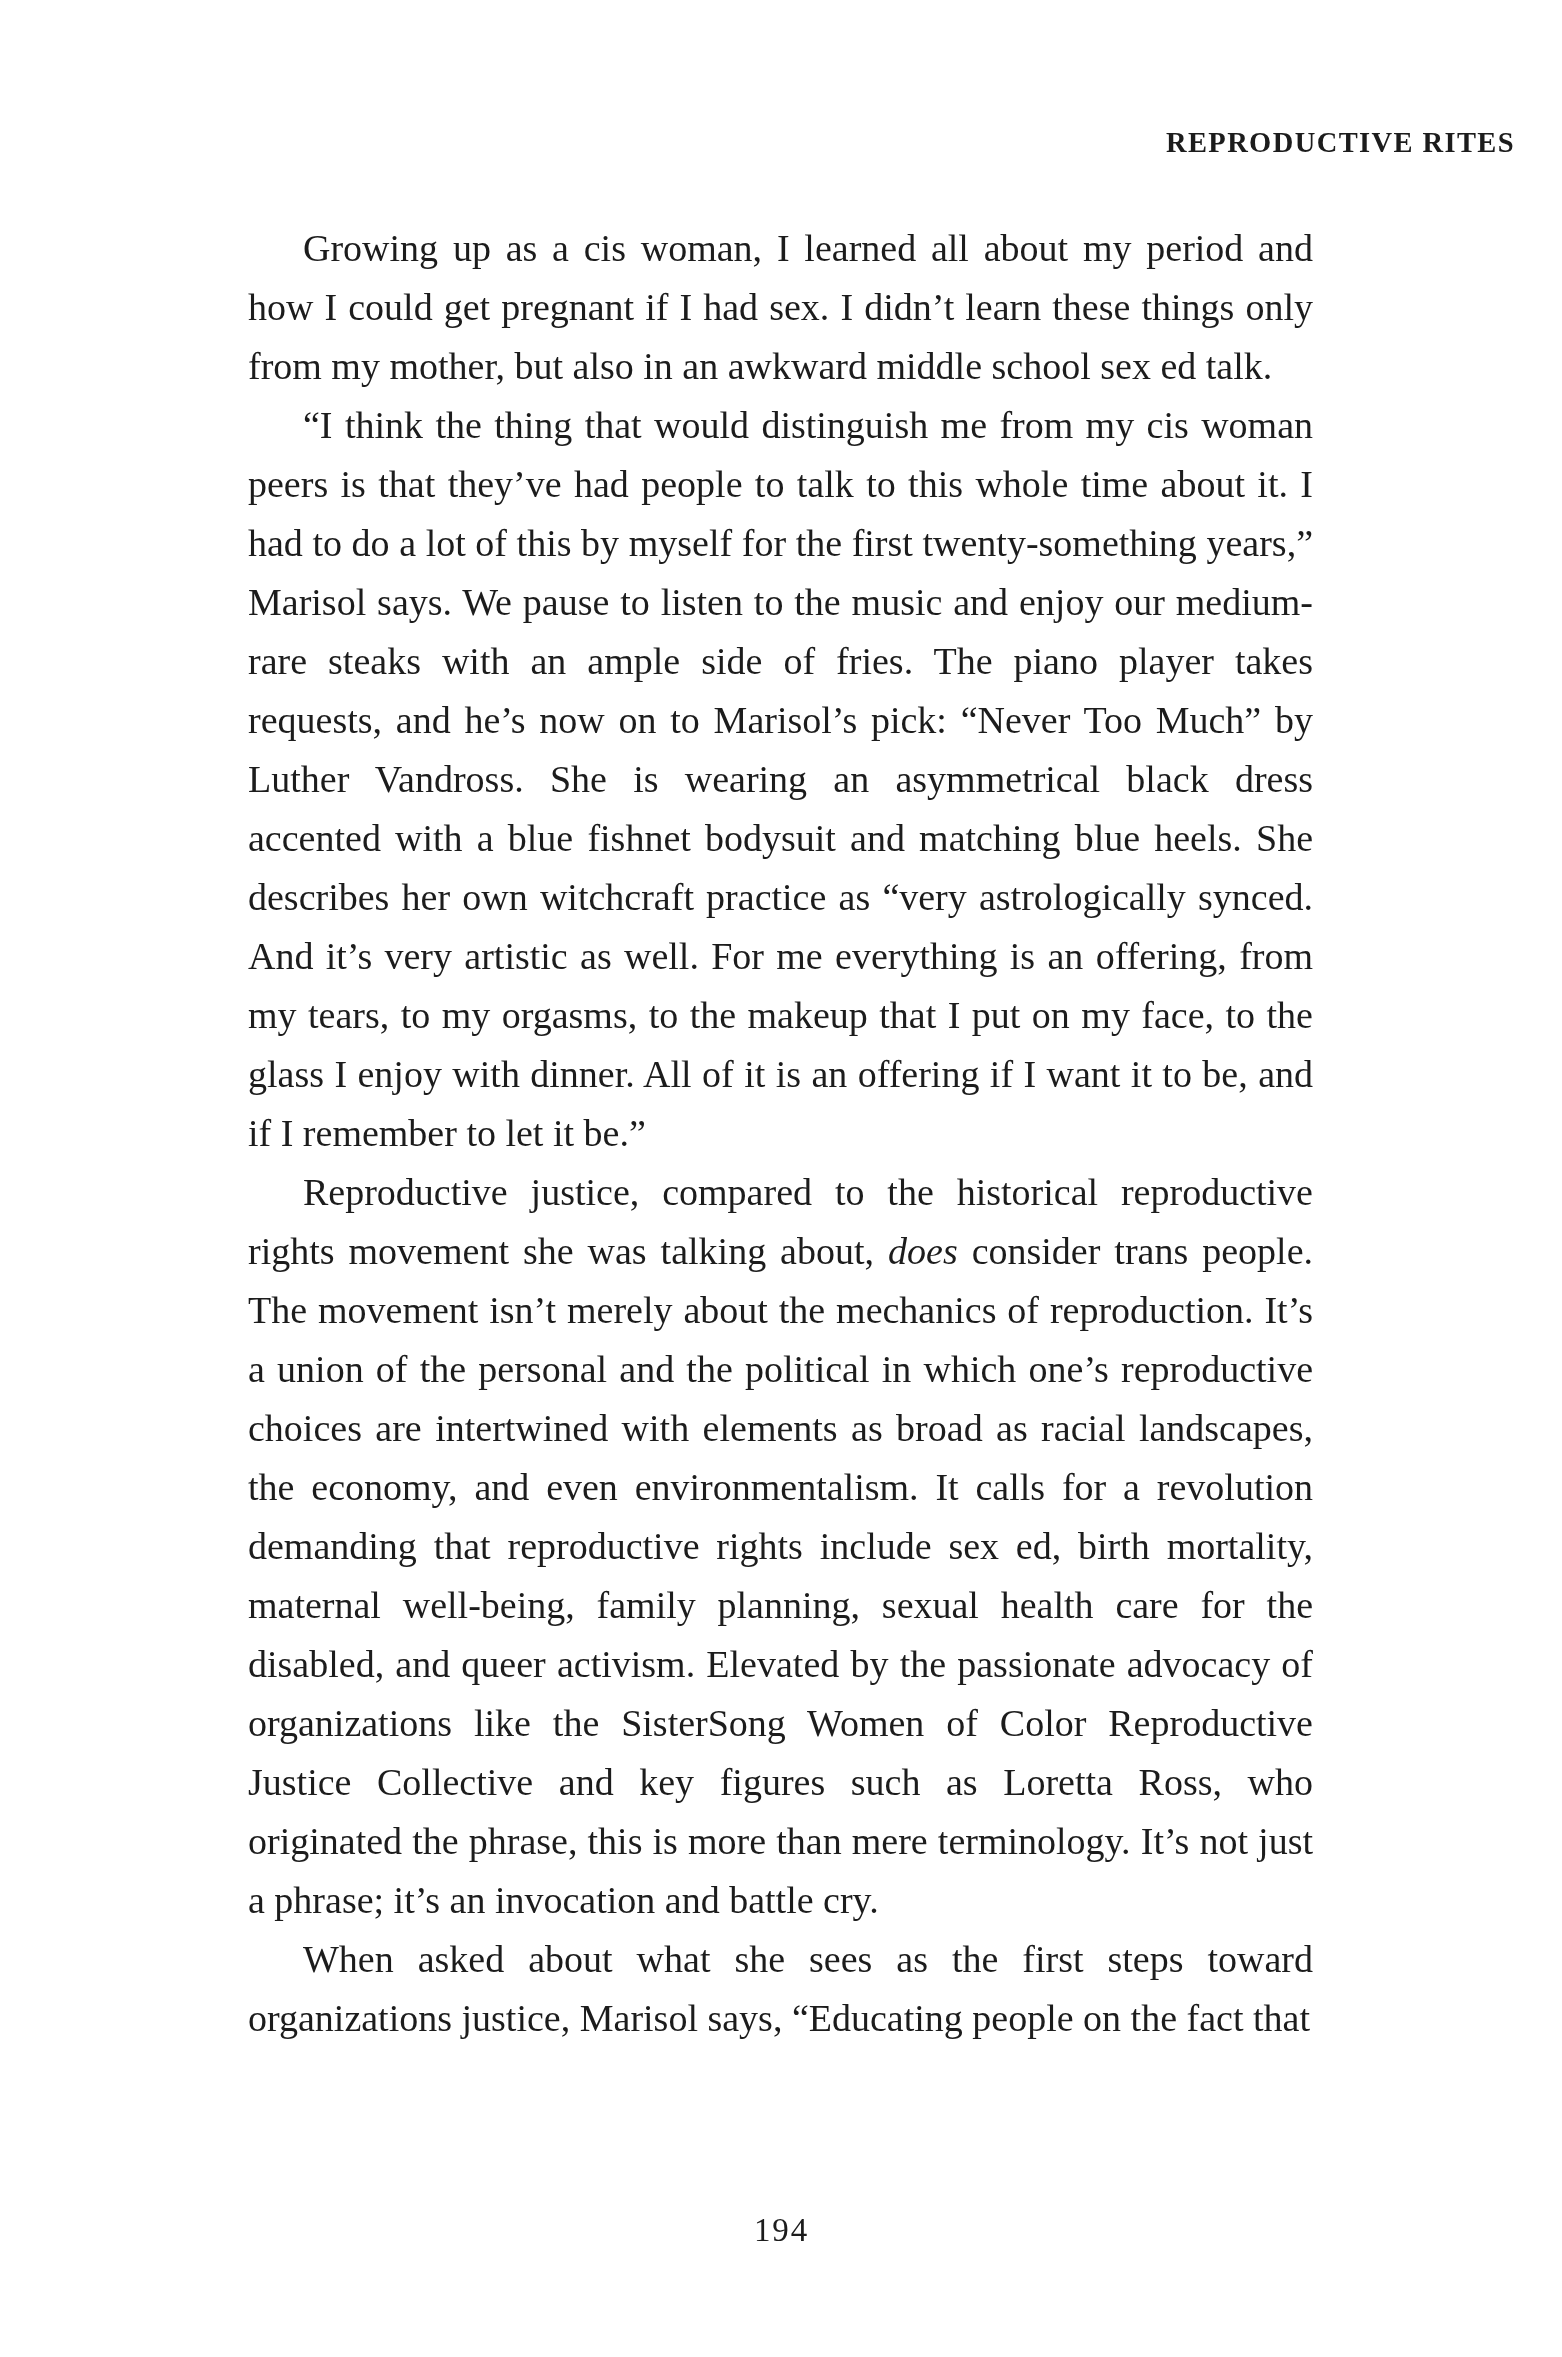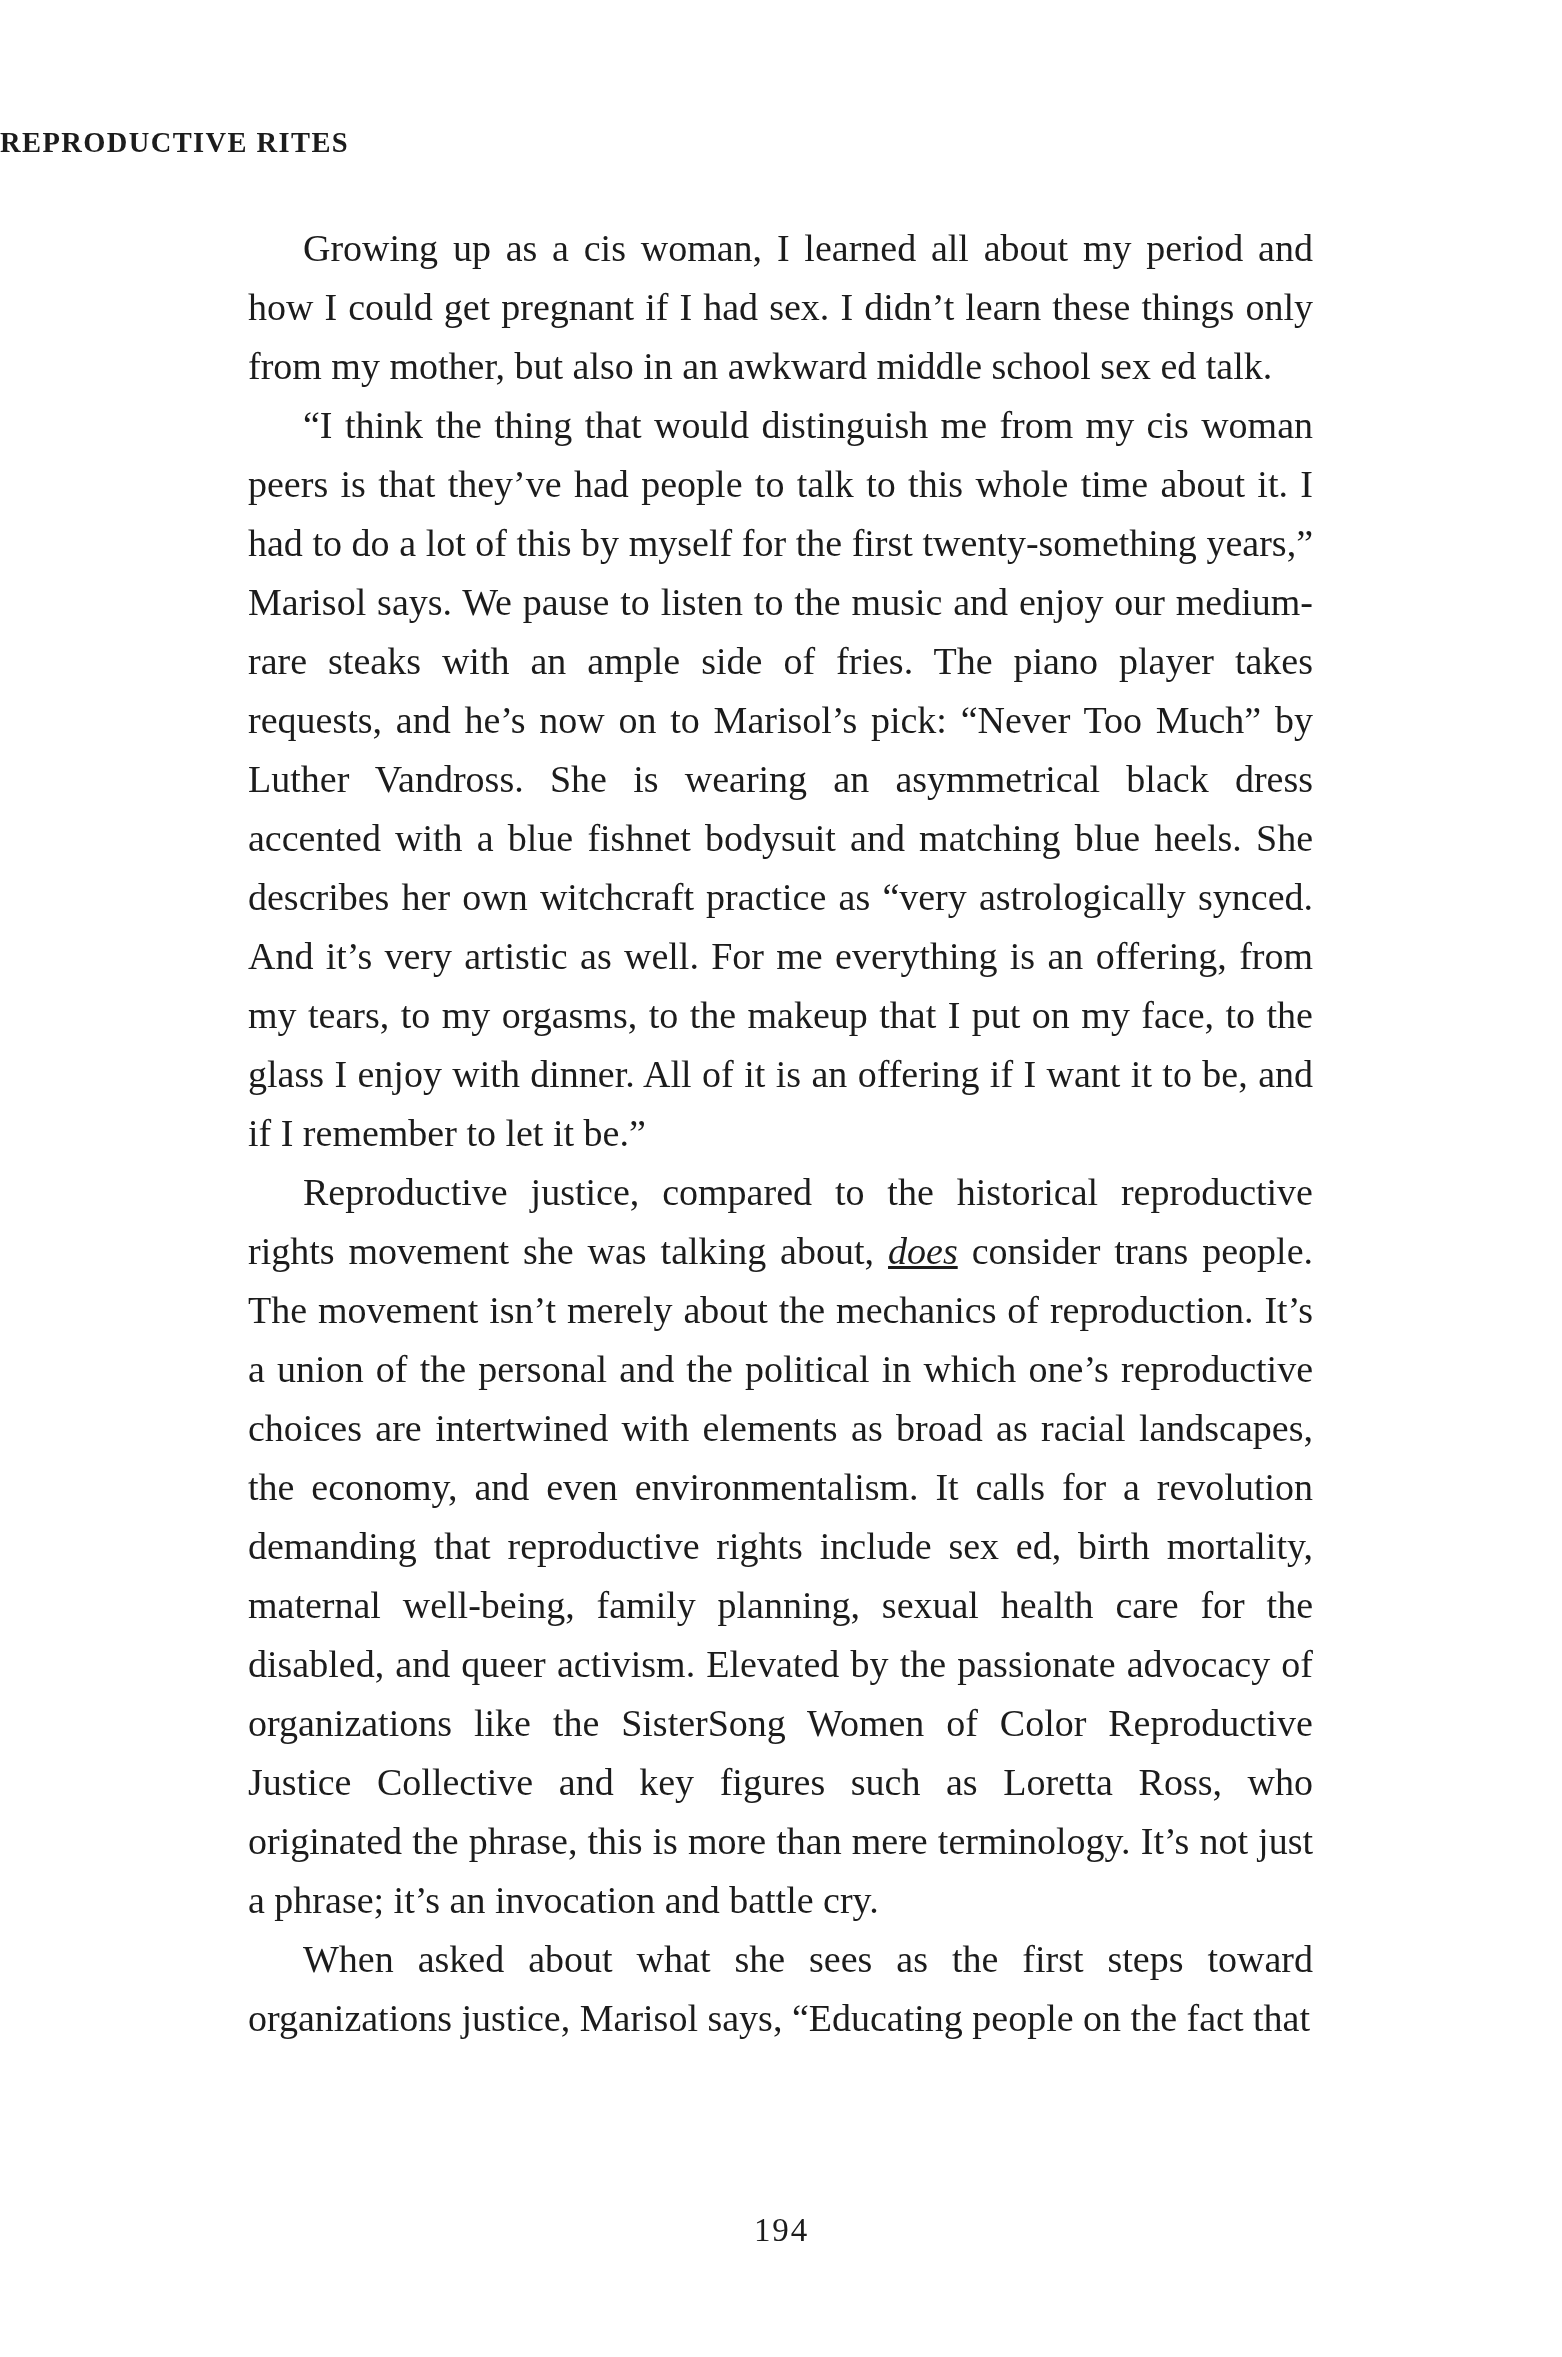--- a/index.html
+++ b/index.html
@@ -14,21 +14,21 @@
     background: #ffffff;
     color: #1c1c1c;
     font-family: "Liberation Serif", serif;
     overflow: hidden;
   }
   .running-header {
     position: absolute;
     top: 127px;
     left: 0;
     width: 1515px;
-    text-align: left;
+    text-align: right;
     font-size: 28.5px;
     font-weight: bold;
     letter-spacing: 1.4px;
     color: #1c1c1c;
   }
   .body-text {
     position: absolute;
     top: 219px;
     left: 248px;
     width: 1065px;
@@ -38,21 +38,20 @@
     text-justify: inter-word;
     color: #1c1c1c;
   }
   .body-text p {
     margin: 0;
     padding: 0;
     text-indent: 55px;
   }
   .italic {
     font-style: italic;
-    text-decoration: underline;
   }
   .folio {
     position: absolute;
     top: 2212px;
     left: 0;
     width: 1563px;
     text-align: center;
     font-size: 33px;
     letter-spacing: 1.9px;
     color: #1c1c1c;

